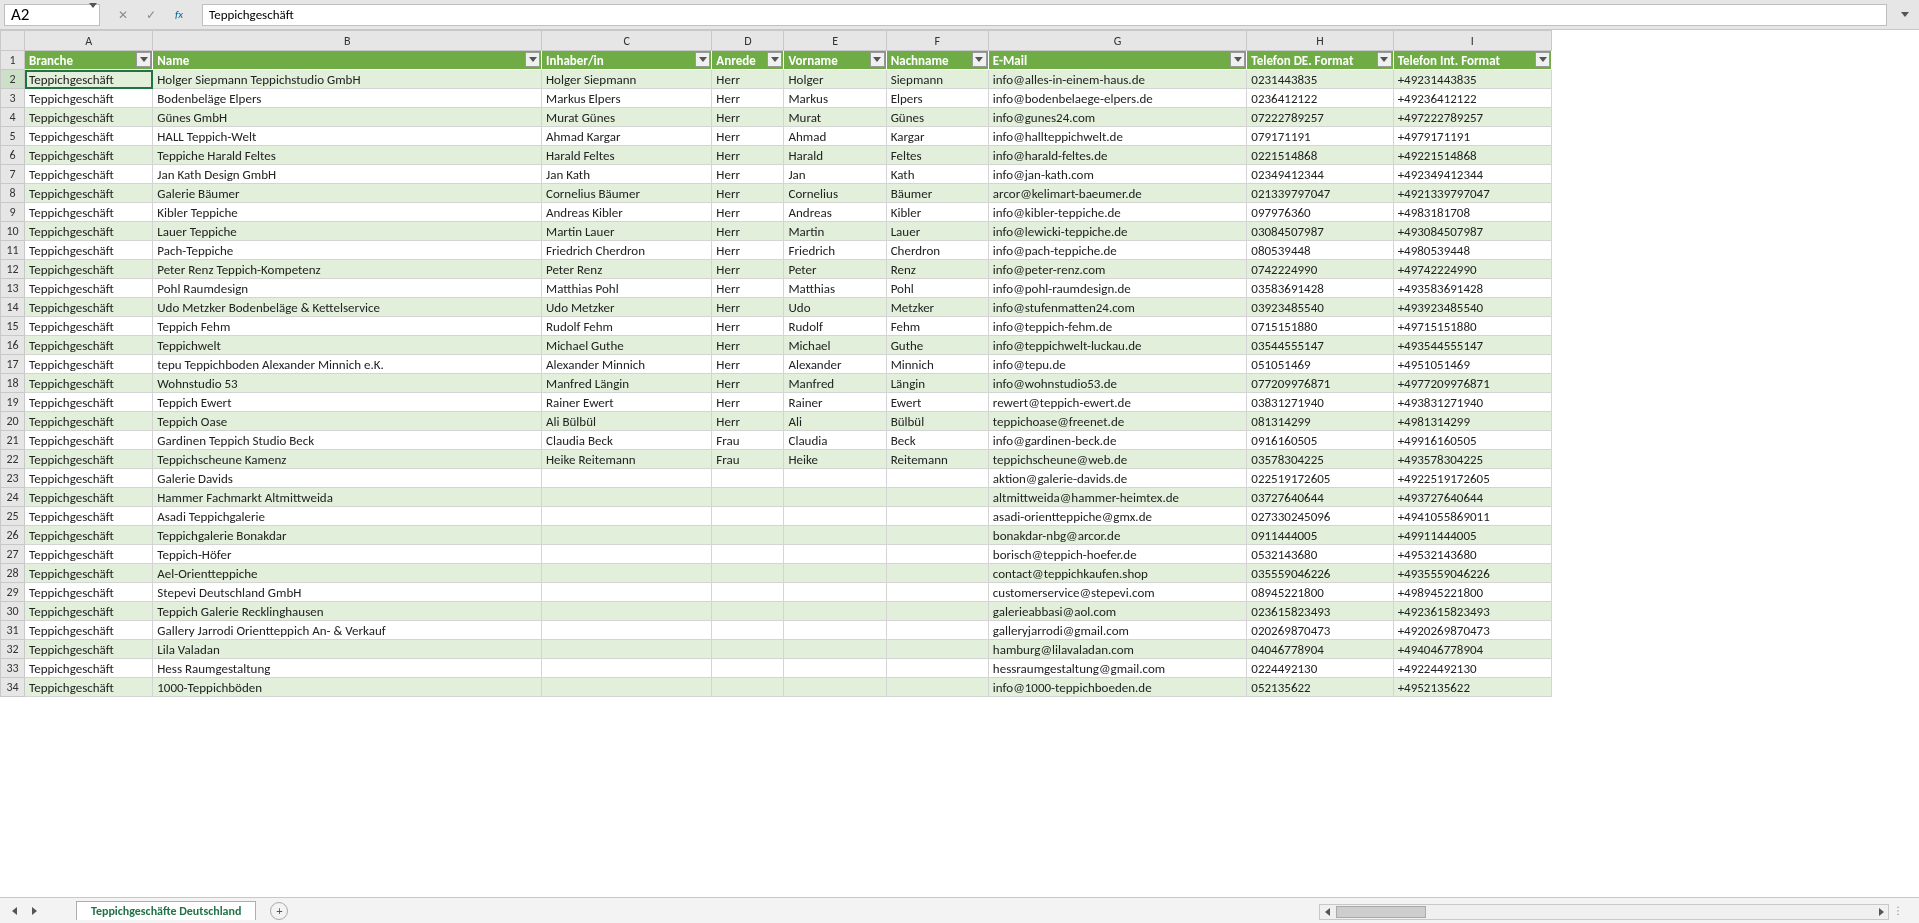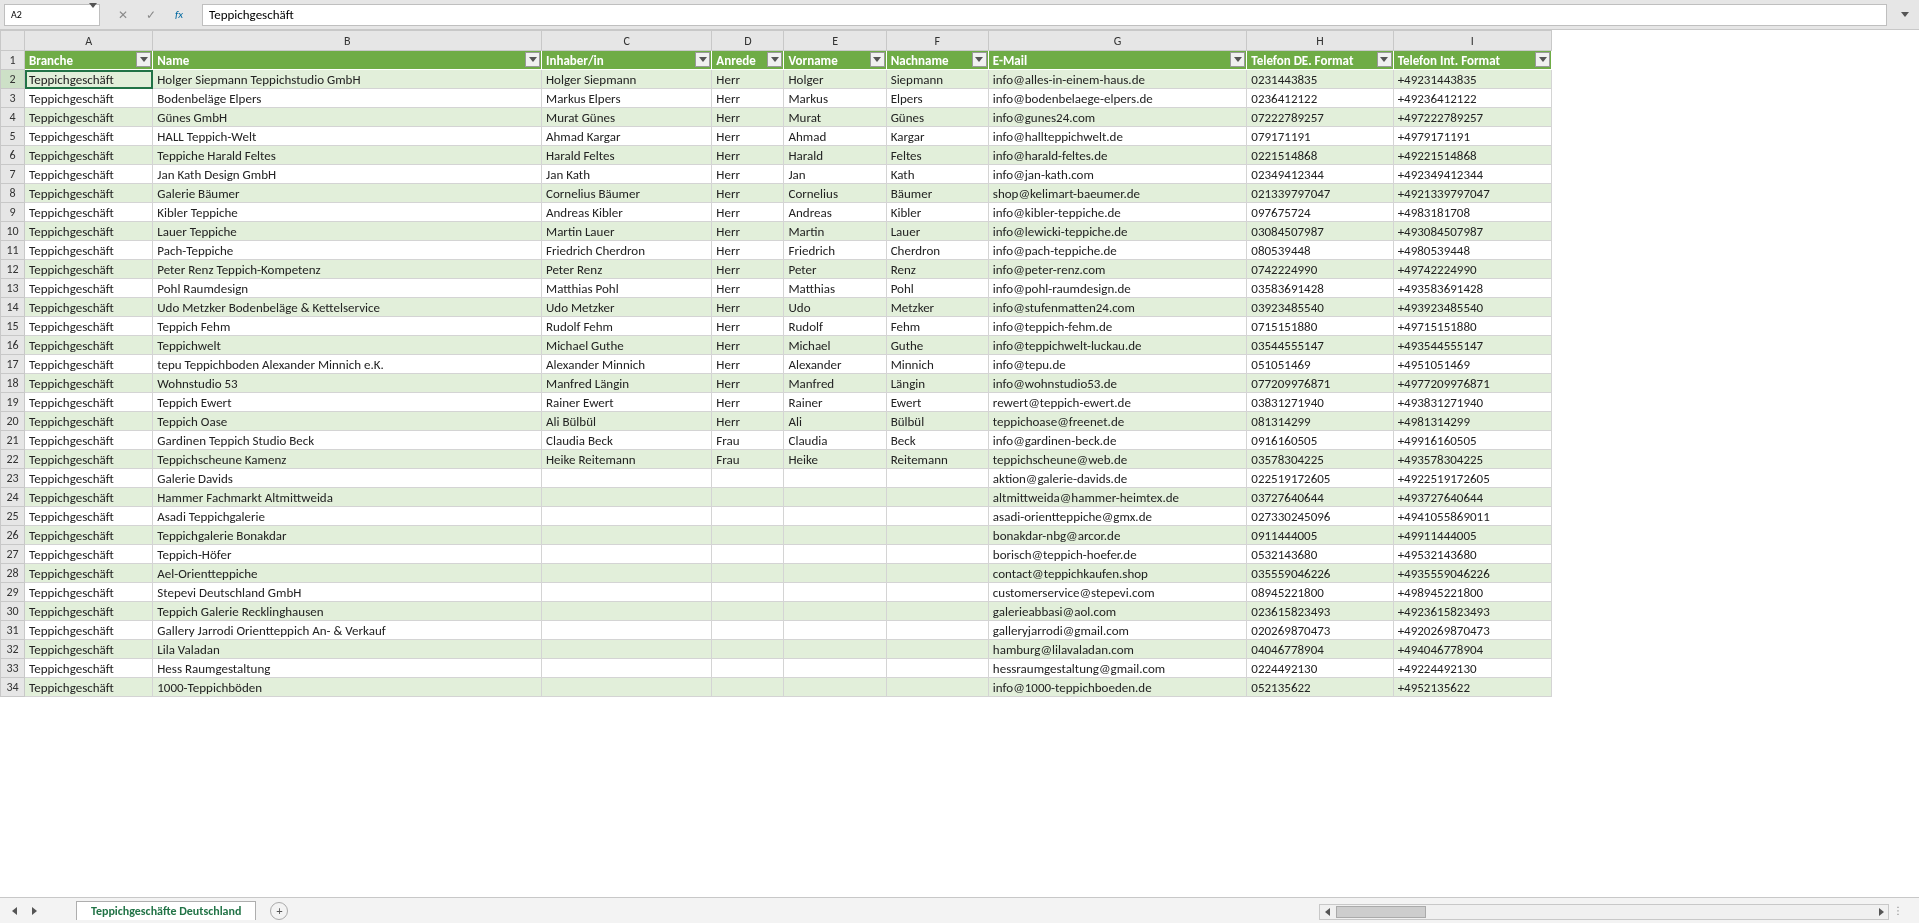--- a/index.html
+++ b/index.html
@@ -1,21 +1,21 @@
 <!DOCTYPE html>
 <html><head>
 <meta charset="utf-8">
 <style>
   * { box-sizing: border-box; margin: 0; padding: 0; }
   html, body { width: 100%; height: 100%; font-family: Calibri, Arial, sans-serif; font-size: 13px; background: #f3f3f3; overflow: hidden; }
   .app { width: 1919px; height: 923px; display: flex; flex-direction: column; background: #e6e6e6; }
 
   
   .formula-bar { height: 30px; display: flex; align-items: center; border-bottom: 1px solid #c8c8c8; background: #e6e6e6; padding: 2px 4px; gap: 8px; }
-  .name-box { width: 96px; height: 22px; background: #fff; border: 1px solid #bfbfbf; display: flex; align-items: center; padding: 0 6px; font-size: 10px; position: relative; }
+  .name-box { width: 96px; height: 22px; background: #fff; border: 1px solid #bfbfbf; display: flex; align-items: center; padding: 0 6px; font-size: 17px; position: relative; }
   .name-box .dd { position: absolute; right: 2px; top: 3px; }
   .fb-btn-group { display: flex; align-items: center; gap: 10px; padding: 0 6px; color: #8a8a8a; }
   .fb-btn { width: 18px; height: 18px; display: flex; align-items: center; justify-content: center; color: #8a8a8a; font-size: 12px; }
   .fx { font-style: italic; font-size: 11px; color: #0369a1; }
   .formula-input { flex: 1; height: 22px; background: #fff; border: 1px solid #bfbfbf; padding: 0 6px; font-size: 13px; display:flex; align-items:center;}
   .formula-expand { width: 20px; display:flex; align-items:center; justify-content:center; }
 
   
   .grid-wrap { flex: 1; position: relative; background: #fff; overflow: hidden; }
   table.sheet { border-collapse: collapse; table-layout: fixed; width: 1552px; }
@@ -200,34 +200,34 @@
             <td class="cell">+492349412344</td>
           </tr>
           <tr class="band">
             <td class="rowhdr">8</td>
             <td class="cell">Teppichgeschäft</td>
             <td class="cell">Galerie Bäumer</td>
             <td class="cell">Cornelius Bäumer</td>
             <td class="cell">Herr</td>
             <td class="cell">Cornelius</td>
             <td class="cell">Bäumer</td>
-            <td class="cell">shop@kelimart-baeumer.de</td>
+            <td class="cell">arcor@kelimart-baeumer.de</td>
             <td class="cell">021339797047</td>
             <td class="cell">+4921339797047</td>
           </tr>
           <tr>
             <td class="rowhdr">9</td>
             <td class="cell">Teppichgeschäft</td>
             <td class="cell">Kibler Teppiche</td>
             <td class="cell">Andreas Kibler</td>
             <td class="cell">Herr</td>
             <td class="cell">Andreas</td>
             <td class="cell">Kibler</td>
             <td class="cell">info@kibler-teppiche.de</td>
-            <td class="cell">097675724</td>
+            <td class="cell">097976360</td>
             <td class="cell">+4983181708</td>
           </tr>
           <tr class="band">
             <td class="rowhdr">10</td>
             <td class="cell">Teppichgeschäft</td>
             <td class="cell">Lauer Teppiche</td>
             <td class="cell">Martin Lauer</td>
             <td class="cell">Herr</td>
             <td class="cell">Martin</td>
             <td class="cell">Lauer</td>

